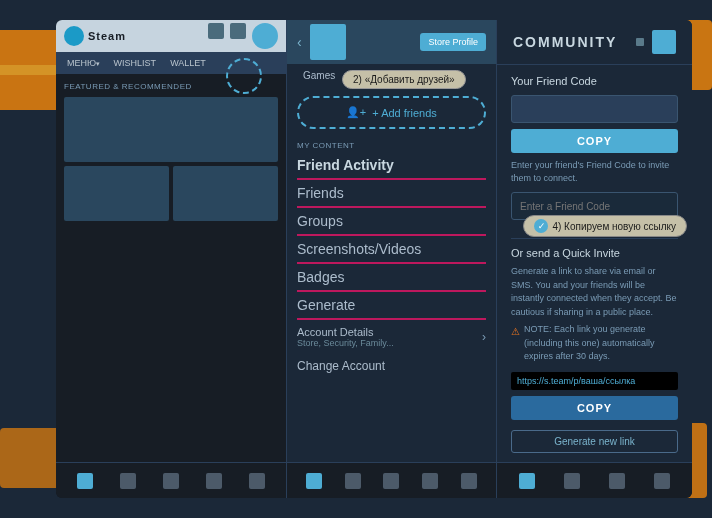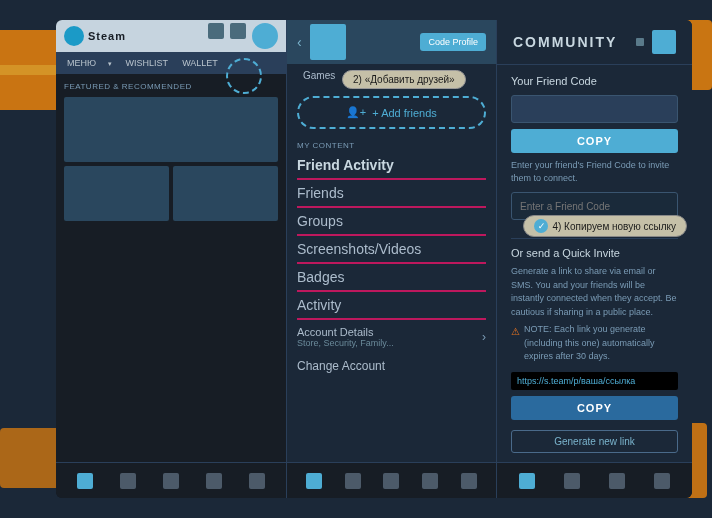--- a/index.html
+++ b/index.html
@@ -150,21 +150,21 @@
       gap: 8px;
       font-size: 9px;
       color: #b8c3cc;
     }
 
     .nav-item {
       cursor: pointer;
       padding: 2px 3px;
       display: flex;
       align-items: flex-end;
-      gap: 12px;
+      gap: 0;
     }
 
     .nav-item .chevron {
       font-size: 7px;
     }
 
     .tooltip-box {
       position: absolute;
       top: 52px;
       left: 35px;
@@ -653,21 +653,21 @@
       <div class="bottom-icon dim"></div>
     </div>
   </div>
 
   <div class="dashed-circle-1"></div>
 
   <div class="profile-panel">
     <div class="profile-header">
       <span class="back-arrow">‹</span>
       <div class="profile-avatar"></div>
-      <button class="view-profile-btn">Code Profile</button>
+      <button class="view-profile-btn">Store Profile</button>
     </div>
 
     <div class="annotation" style="position:absolute; top:50px; left:55px; border-radius:12px; z-index:20;">2) «Добавить друзей»</div>
 
     <div class="profile-tabs">
       <span class="profile-tab">Games</span>
       <span class="profile-tab active">Friends</span>
       <span class="profile-tab">Wallet</span>
     </div>
 
@@ -677,21 +677,21 @@
     </button>
 
     <div class="my-content-label">MY CONTENT</div>
 
     <ul class="sidebar-links">
       <li class="bold">Friend Activity</li>
       <li>Friends</li>
       <li>Groups</li>
       <li>Screenshots/Videos</li>
       <li>Badges</li>
-      <li>Activity</li>
+      <li>Generate</li>
     </ul>
 
     <div class="account-item">
       <div>
         <div class="account-item-text">Account Details</div>
         <div class="account-item-sub">Store, Security, Family...</div>
       </div>
       <span style="color:#7a9bb5; font-size:12px;">›</span>
     </div>
 

